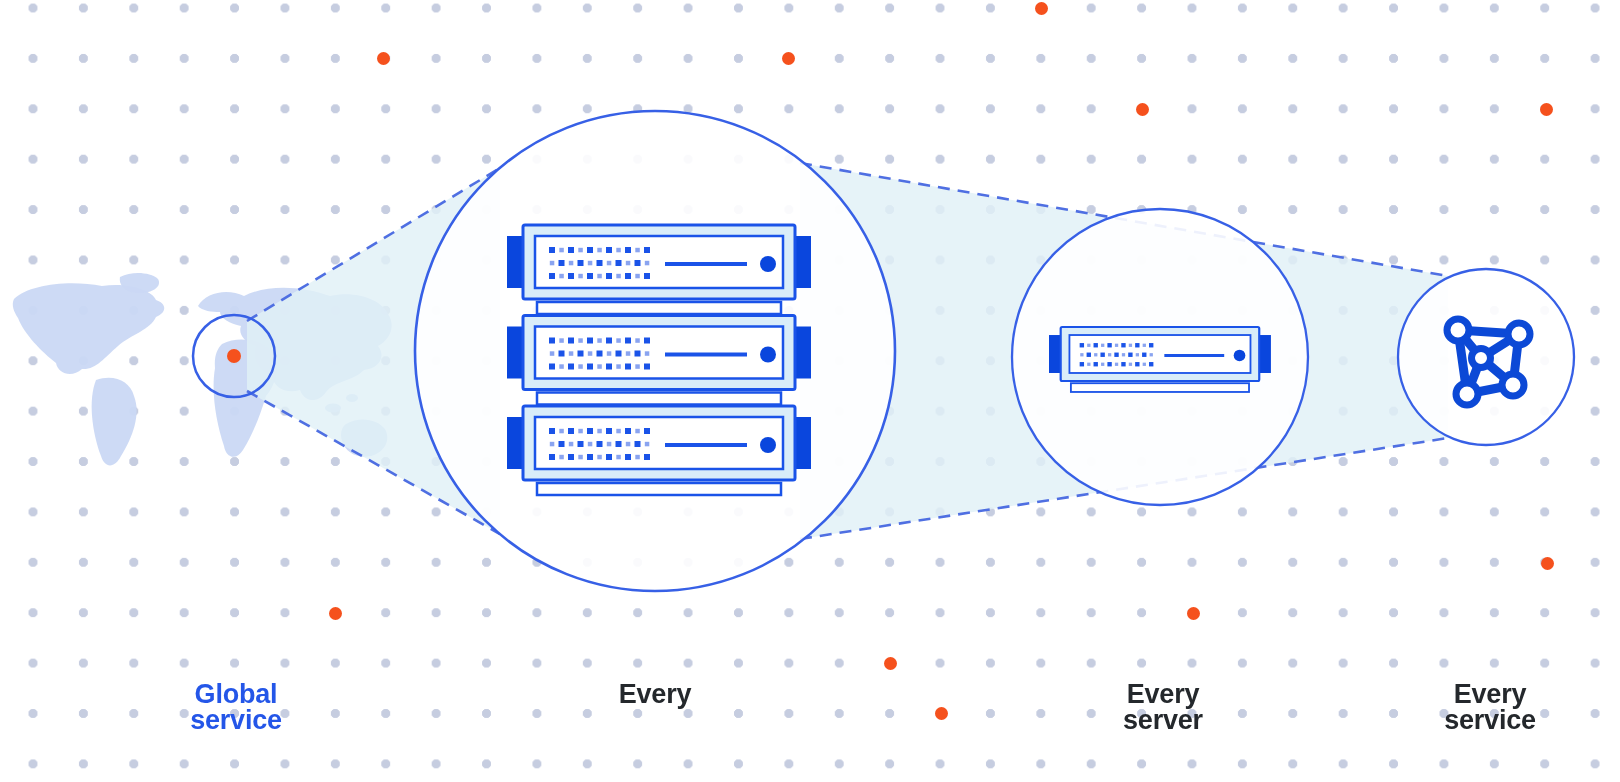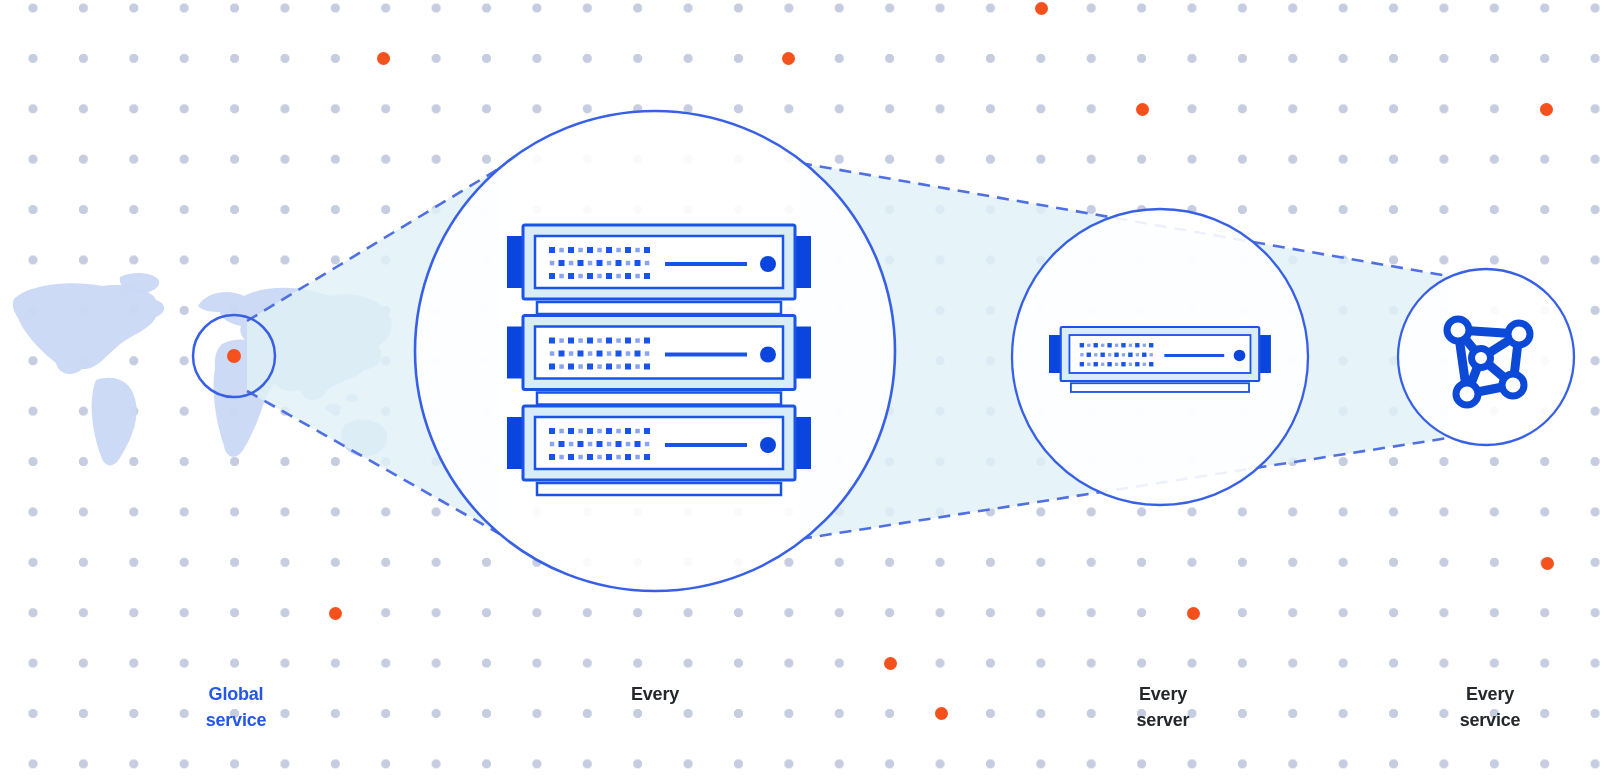--- a/index.html
+++ b/index.html
@@ -28,21 +28,21 @@
     background-position:7.8px -17.2px;
   }
   svg.scene{position:absolute;inset:0;display:block;}
   .odots{position:absolute;inset:0;pointer-events:none;}
   .odot{
     position:absolute;width:13px;height:13px;border-radius:50%;
     background:var(--orange);
   }
   .label{
     position:absolute;width:260px;text-align:center;
-    font-size:18px;font-weight:700;line-height:25.5px;letter-spacing:-0.2px;
+    font-size:27px;font-weight:700;line-height:25.5px;letter-spacing:-0.2px;
     color:var(--label-dark);
   }
   .label span{display:block;}
   .label.blue{color:var(--label-blue);}
   .map-land{fill:var(--map-blue);opacity:0.95;}
   .cone{fill:var(--cone-teal);opacity:0.82;}
   .dash{stroke:var(--dash-blue);stroke-width:2.6;stroke-dasharray:12 8;fill:none;}
   .zoom-circle{fill:rgba(255,255,255,0.9);stroke:var(--stroke-blue);}
   .srv-body{fill:var(--bezel-blue);stroke:var(--accent-blue);stroke-width:3;}
   .srv-inner{fill:#ffffff;stroke:var(--accent-blue);stroke-width:2.5;}

